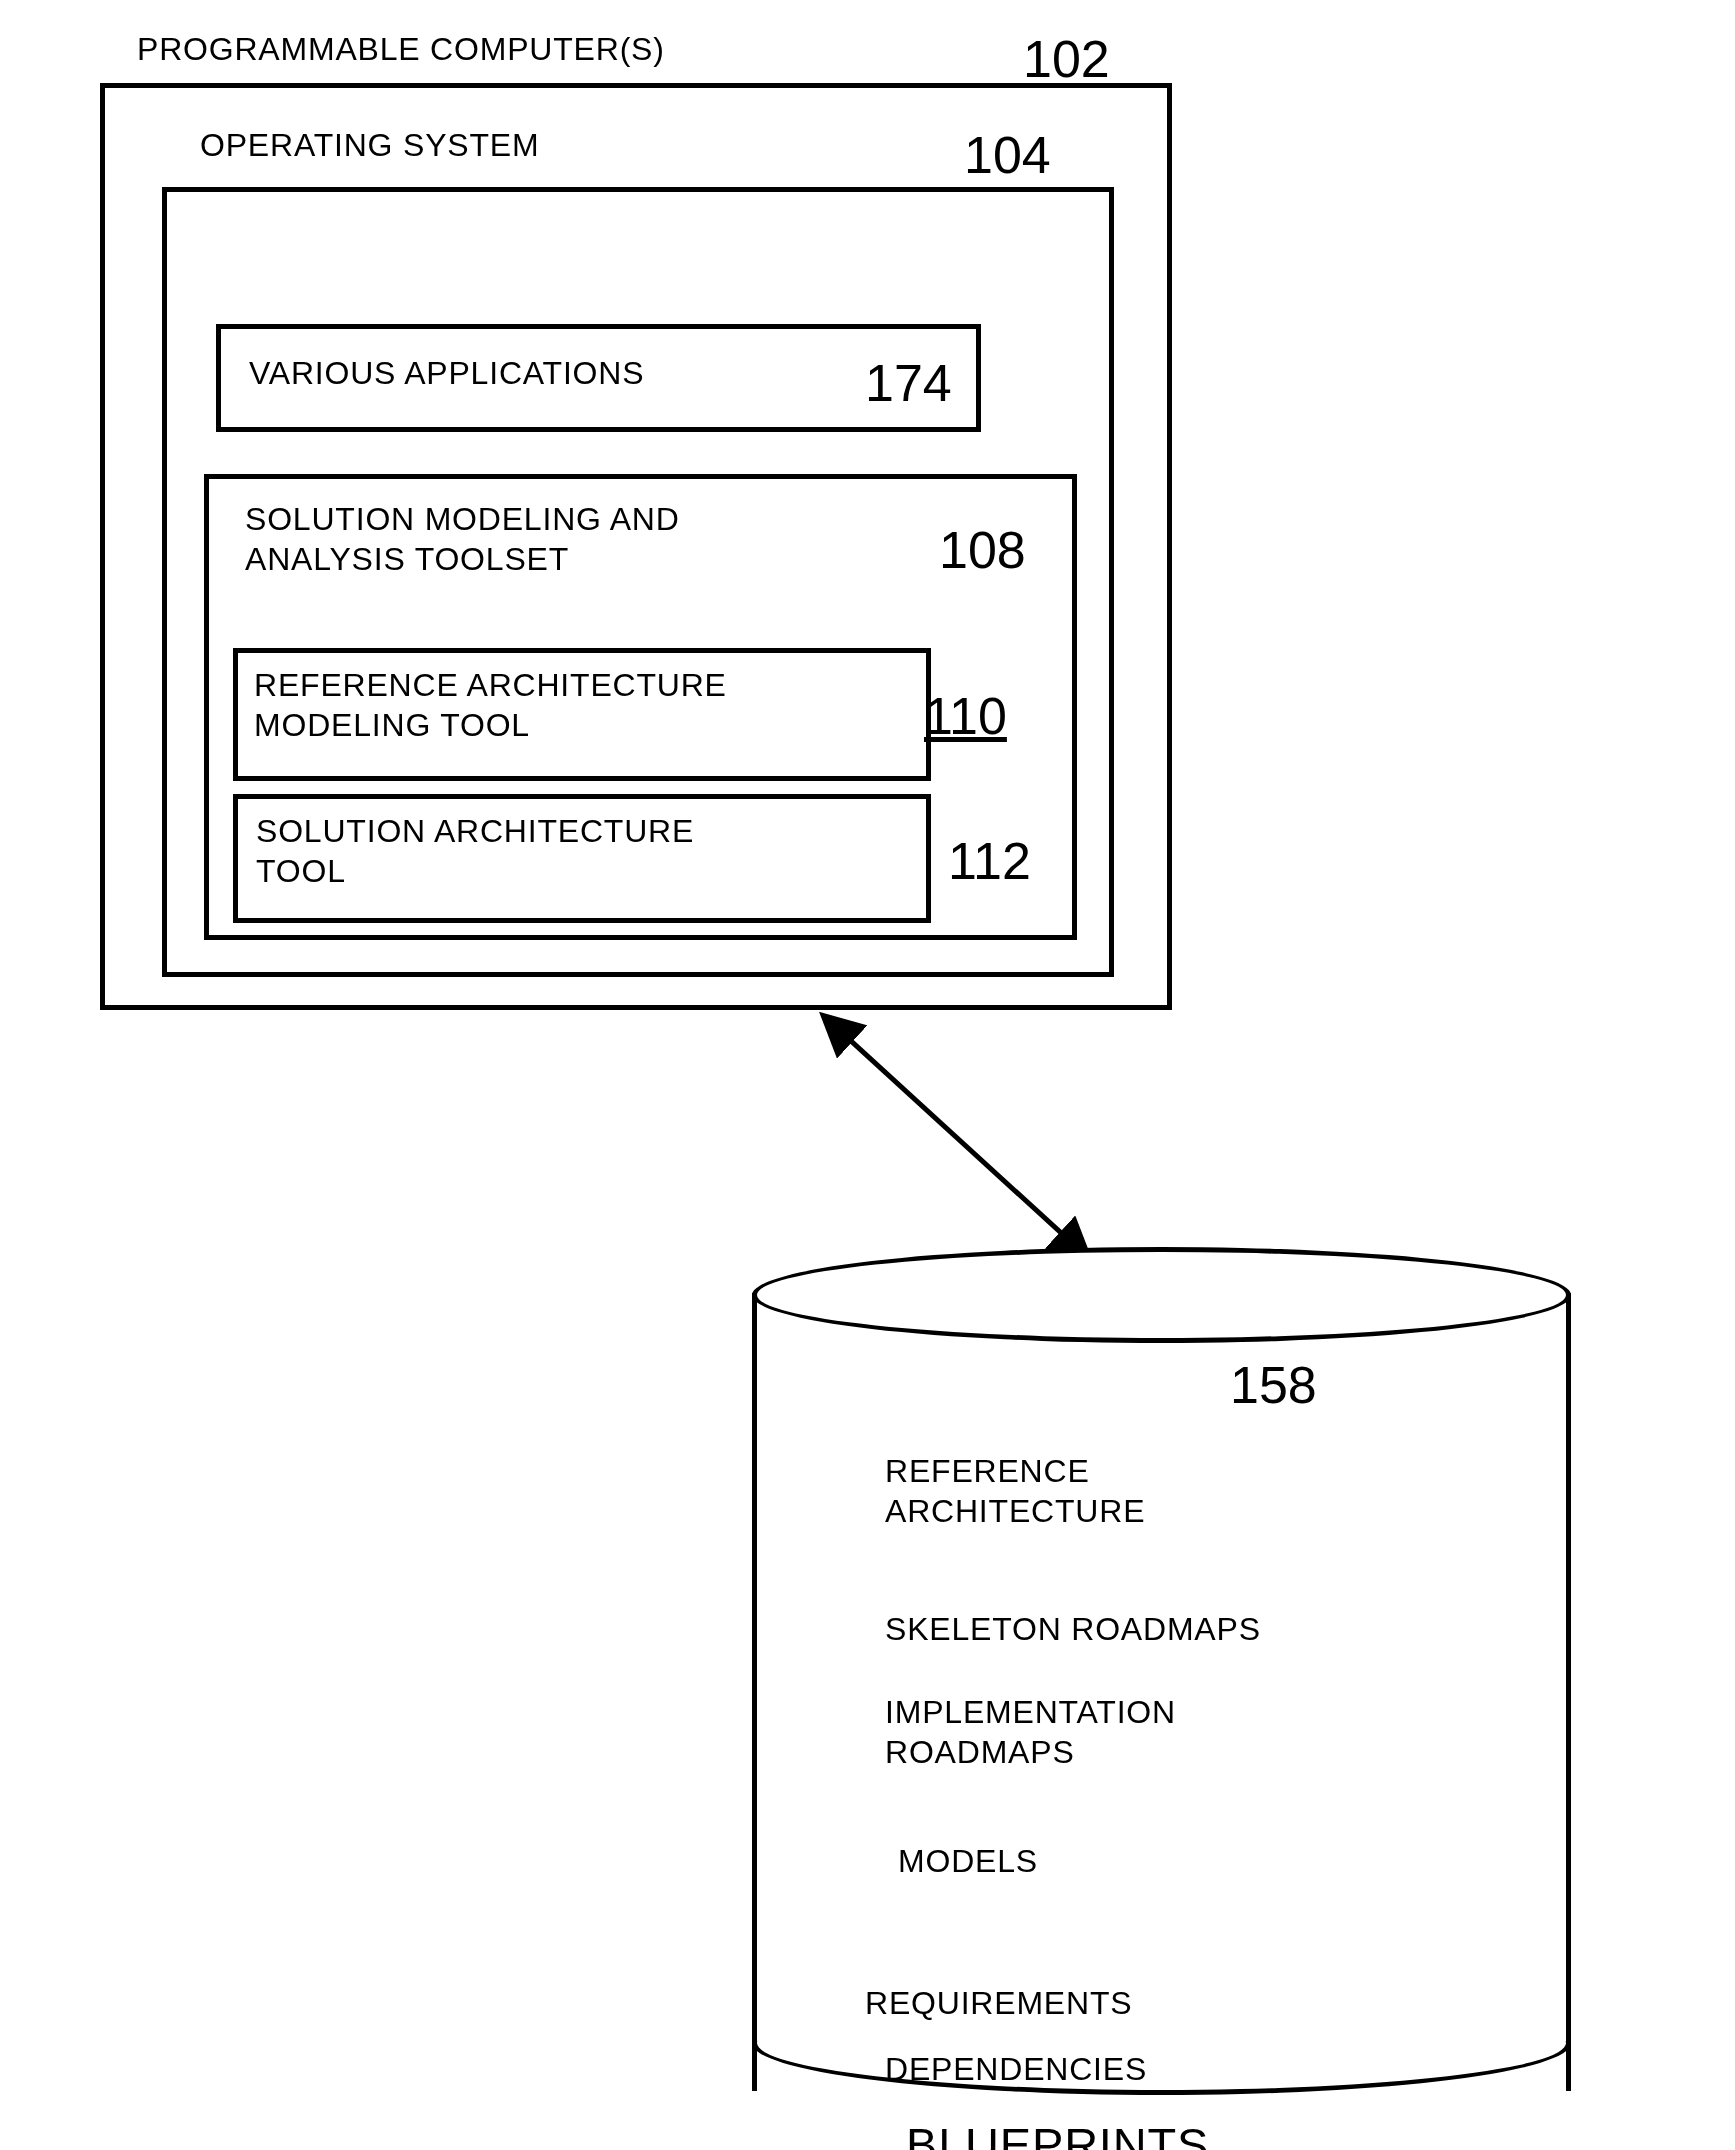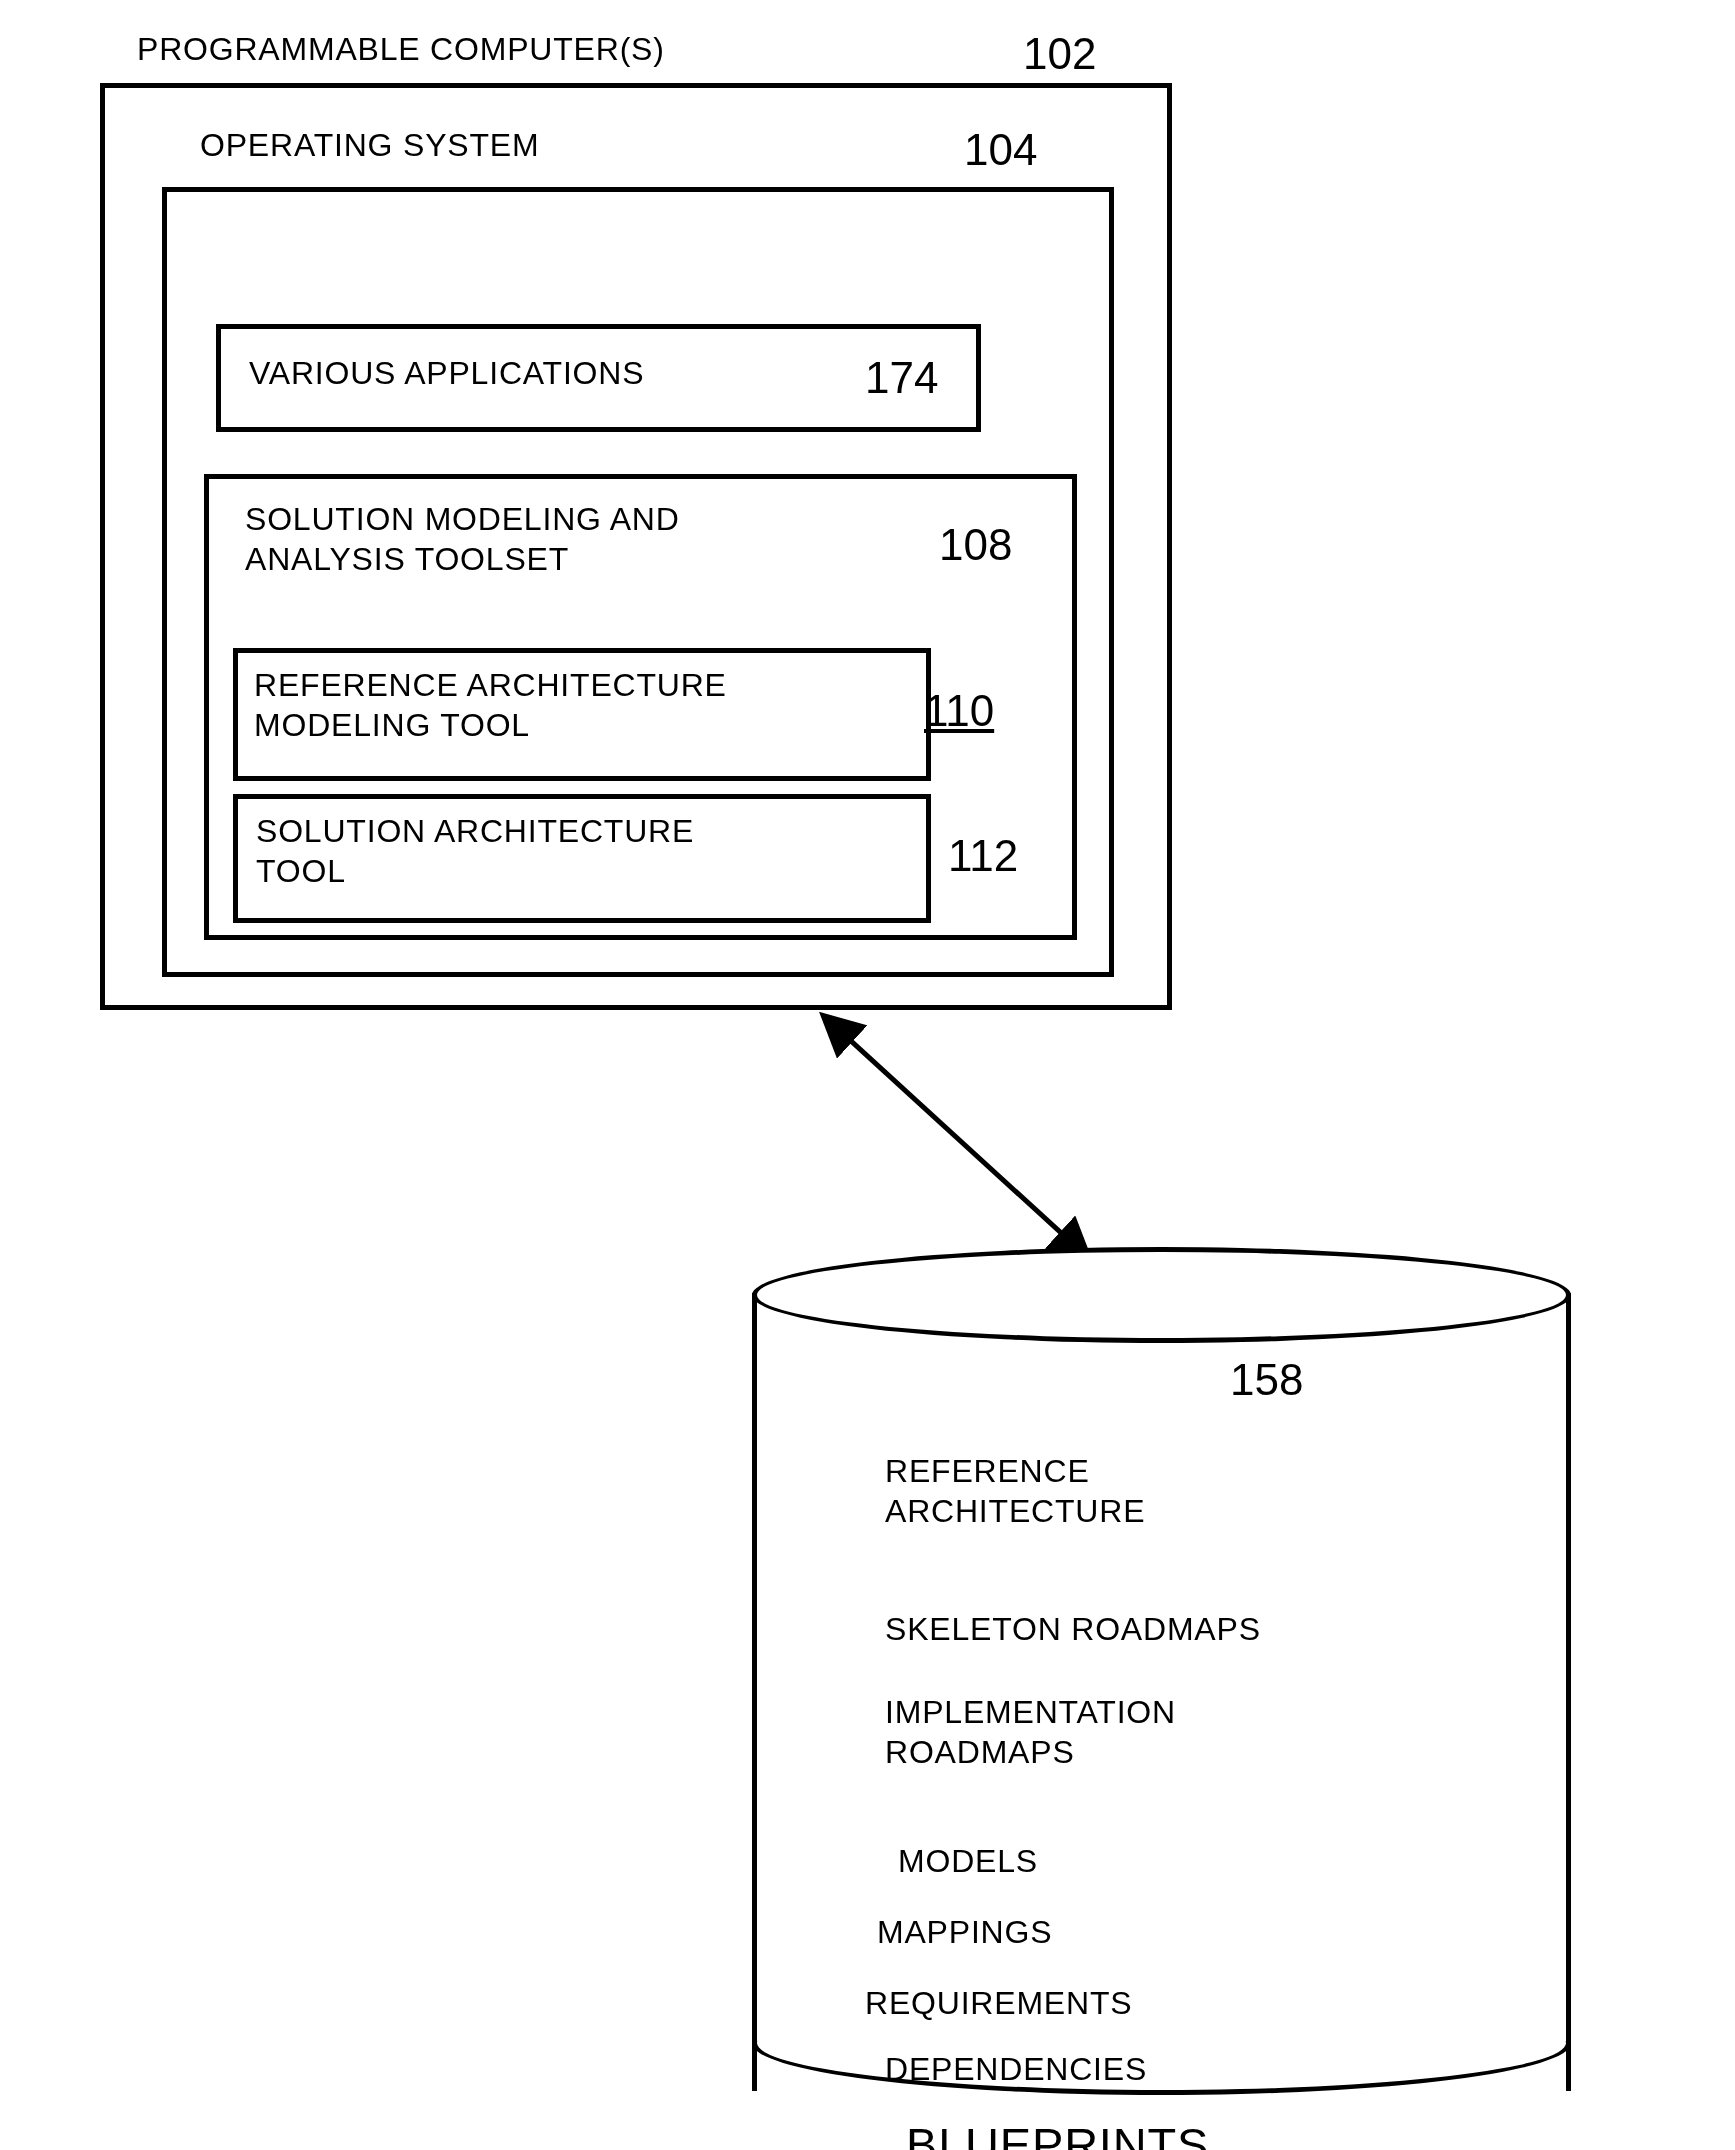--- a/index.html
+++ b/index.html
@@ -21,21 +21,21 @@
   }
   .label {
     position: absolute;
     font-size: 32px;
     letter-spacing: 0.8px;
     line-height: 1.25;
     white-space: pre;
   }
   .num {
     position: absolute;
-    font-size: 44px;
+    font-size: 52px;
   }
   .cyl-body {
     position: absolute;
     border-left: 5px solid #000;
     border-right: 5px solid #000;
     box-sizing: border-box;
   }
   .ellipse {
     position: absolute;
     border: 5px solid #000;
@@ -111,19 +111,18 @@
     </div>
   </div>
   <div class="num" style="left:1230px; top:1355px;">158</div>
 
   <div class="label" style="left:885px; top:1451px;">REFERENCE
 ARCHITECTURE</div>
   <div class="label" style="left:885px; top:1609px;">SKELETON ROADMAPS</div>
   <div class="label" style="left:885px; top:1692px;">IMPLEMENTATION
 ROADMAPS</div>
   <div class="label" style="left:898px; top:1841px;">MODELS</div>
-  <div class="label" style="left:877px; top:1912px;">MAPPINGS</div>
   <div class="label" style="left:865px; top:1983px;">REQUIREMENTS</div>
   <div class="label" style="left:885px; top:2049px;">DEPENDENCIES</div>
   <div class="label" style="left:906px; top:2116px; font-size:47px;">BLUEPRINTS</div>
 
 </div>
 
 
 </body></html>

